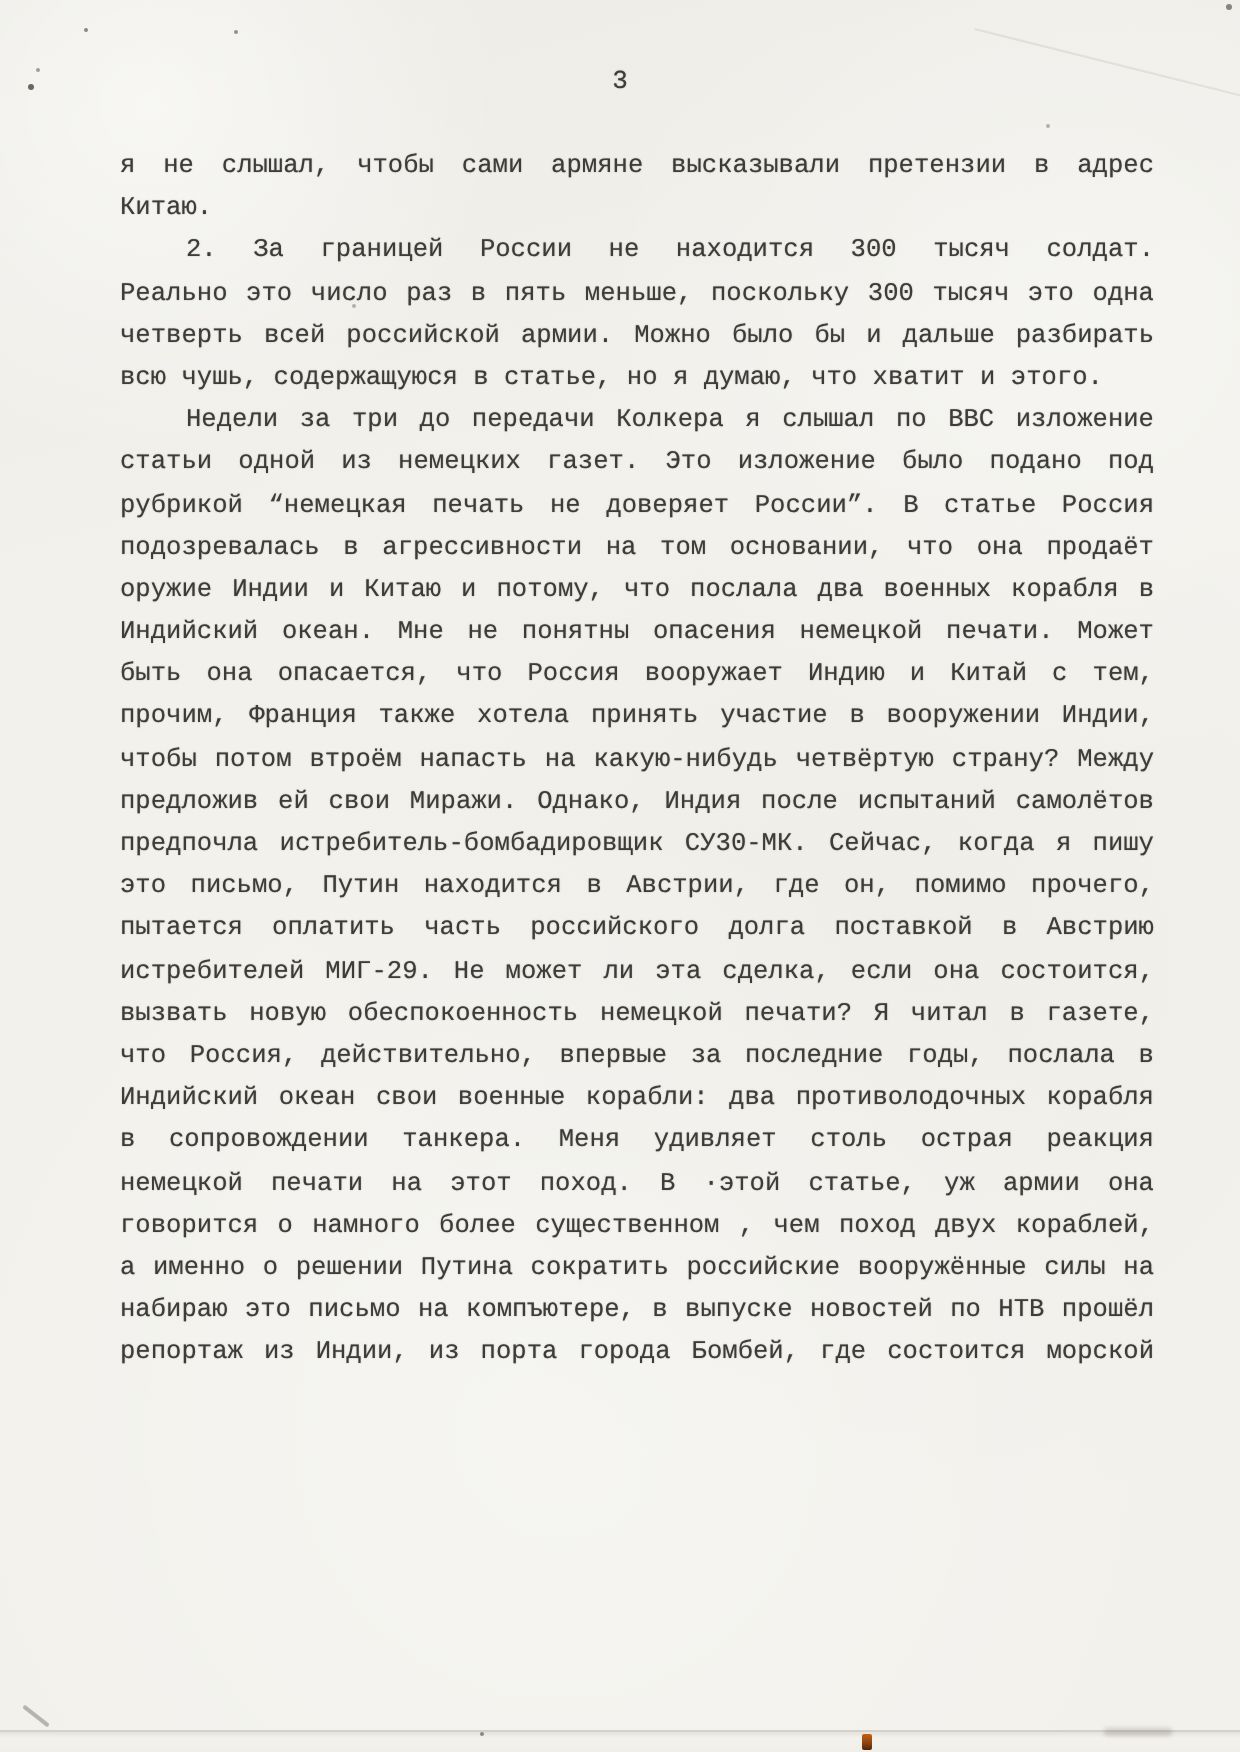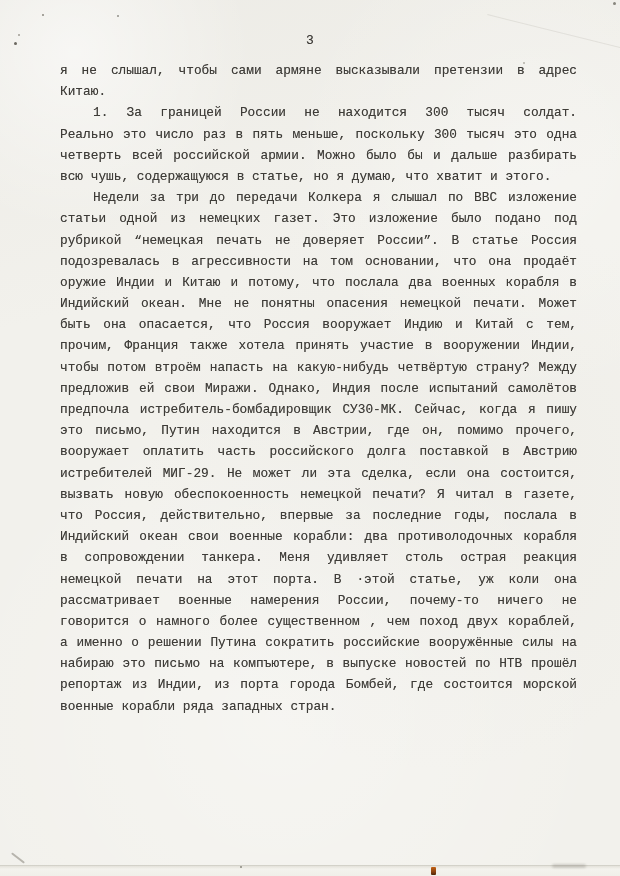--- a/index.html
+++ b/index.html
@@ -18,21 +18,21 @@
       radial-gradient(circle at 70% 55%, rgba(210,207,198,.10), rgba(255,255,255,0) 45%),
       linear-gradient(165deg, rgba(205,202,193,.14) 0%, rgba(255,255,255,0) 32%),
       #f2f1ec;
   }
   .page-number{
     position:absolute;top:33px;left:0;width:620px;
     text-align:center;font-size:13px;line-height:16px;
     text-shadow:0 0 .6px rgba(62,60,56,.55);
   }
   .text-block{
-    position:absolute;top:60px;left:60px;width:517px;
+    position:absolute;top:72px;left:60px;width:517px;
     font-size:12.8px;
   }
   .line{
     height:21.2px;line-height:21.2px;
     text-align:justify;text-align-last:justify;text-justify:inter-word;
     white-space:normal;
     text-shadow:0 0 .6px rgba(62,60,56,.55);
   }
   .line.indent{padding-left:33px;}
   .line.last{text-align-last:left;}
@@ -73,49 +73,47 @@
 <body>
 
 <div class="scan">
   <div class="crease"></div>
 
   <div class="page-number">3</div>
 
   <div class="text-block">
       <div class="line">я не слышал, чтобы сами армяне   высказывали претензии в адрес</div>
       <div class="line last">Китаю.</div>
-      <div class="line indent">1.  За границей России не находится 300 тысяч солдат.</div>
+      <div class="line indent">2.  За границей России не находится 300 тысяч солдат.</div>
       <div class="line">Реально это число раз в пять меньше, поскольку 300 тысяч это одна</div>
       <div class="line">четверть всей российской армии. Можно было бы и дальше разбирать</div>
       <div class="line last">всю чушь, содержащуюся в статье, но я думаю, что хватит и этого.</div>
       <div class="line indent">Недели за три  до передачи Колкера я слышал по ВВС изложение</div>
       <div class="line">статьи одной из немецких газет. Это изложение было подано под</div>
       <div class="line">рубрикой “немецкая печать не доверяет России”. В статье Россия</div>
       <div class="line">подозревалась в агрессивности на том основании, что она продаёт</div>
       <div class="line">оружие Индии и Китаю и потому, что послала два военных корабля в</div>
       <div class="line">Индийский океан. Мне не понятны опасения немецкой печати. Может</div>
       <div class="line">быть она опасается, что Россия вооружает Индию и Китай с тем,</div>
       <div class="line">прочим, Франция также хотела принять участие в вооружении Индии,</div>
       <div class="line">чтобы потом втроём напасть на какую-нибудь четвёртую страну? Между</div>
       <div class="line">предложив ей свои Миражи. Однако, Индия после испытаний самолётов</div>
       <div class="line">предпочла истребитель-бомбадировщик СУ30-МК. Сейчас, когда я пишу</div>
       <div class="line">это письмо, Путин находится в Австрии, где он, помимо прочего,</div>
-      <div class="line">вооружает оплатить часть российского долга поставкой в Австрию</div>
+      <div class="line">пытается оплатить часть российского долга поставкой в Австрию</div>
       <div class="line">истребителей МИГ-29. Не может ли эта сделка, если она состоится,</div>
       <div class="line">вызвать новую обеспокоенность немецкой печати?  Я читал в газете,</div>
       <div class="line">что Россия, действительно, впервые за последние годы, послала в</div>
       <div class="line">Индийский океан свои военные корабли: два противолодочных корабля</div>
       <div class="line">в сопровождении танкера. Меня удивляет столь острая реакция</div>
-      <div class="line">немецкой печати на этот порта. В ·этой статье, уж коли она</div>
-      <div class="line">рассматривает военные намерения России, почему-то ничего не</div>
+      <div class="line">немецкой печати на этот поход. В ·этой статье, уж армии она</div>
       <div class="line">говорится о намного более существенном , чем поход двух кораблей,</div>
       <div class="line">а именно о решении Путина сократить российские вооружённые силы на</div>
       <div class="line">набираю это письмо на компъютере, в выпуске новостей по НТВ прошёл</div>
       <div class="line">репортаж из Индии, из порта города Бомбей, где состоится морской</div>
-      <div class="line last">военные корабли ряда западных стран.</div>
     </div>
 
   <div class="scanner-edge"></div>
   <div class="smudge-right"></div>
   <div class="orange-speck"></div>
   <div class="scratch"></div>
   <div class="speck s1"></div>
   <div class="speck s2"></div>
   <div class="speck s3"></div>
   <div class="speck s4"></div>

